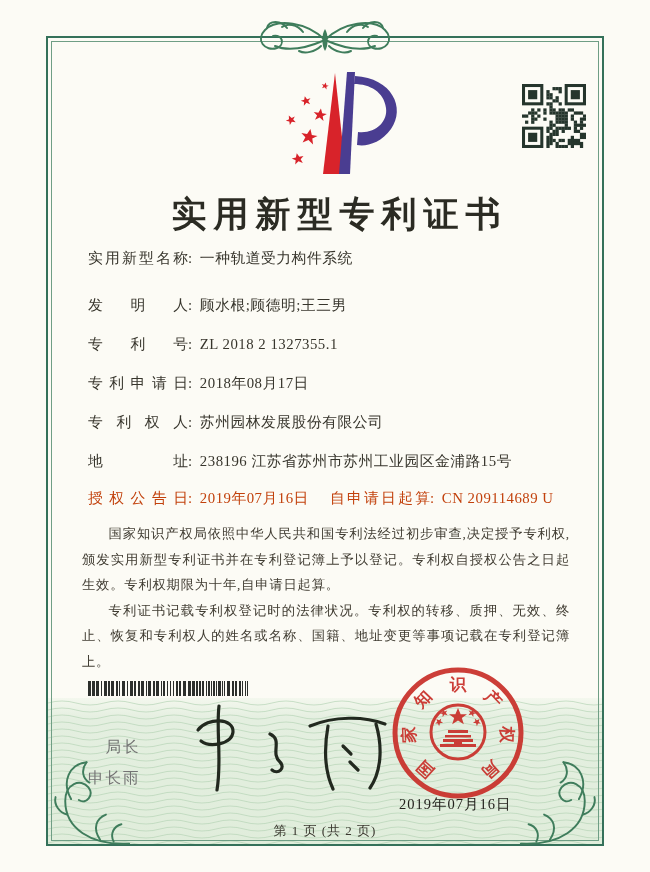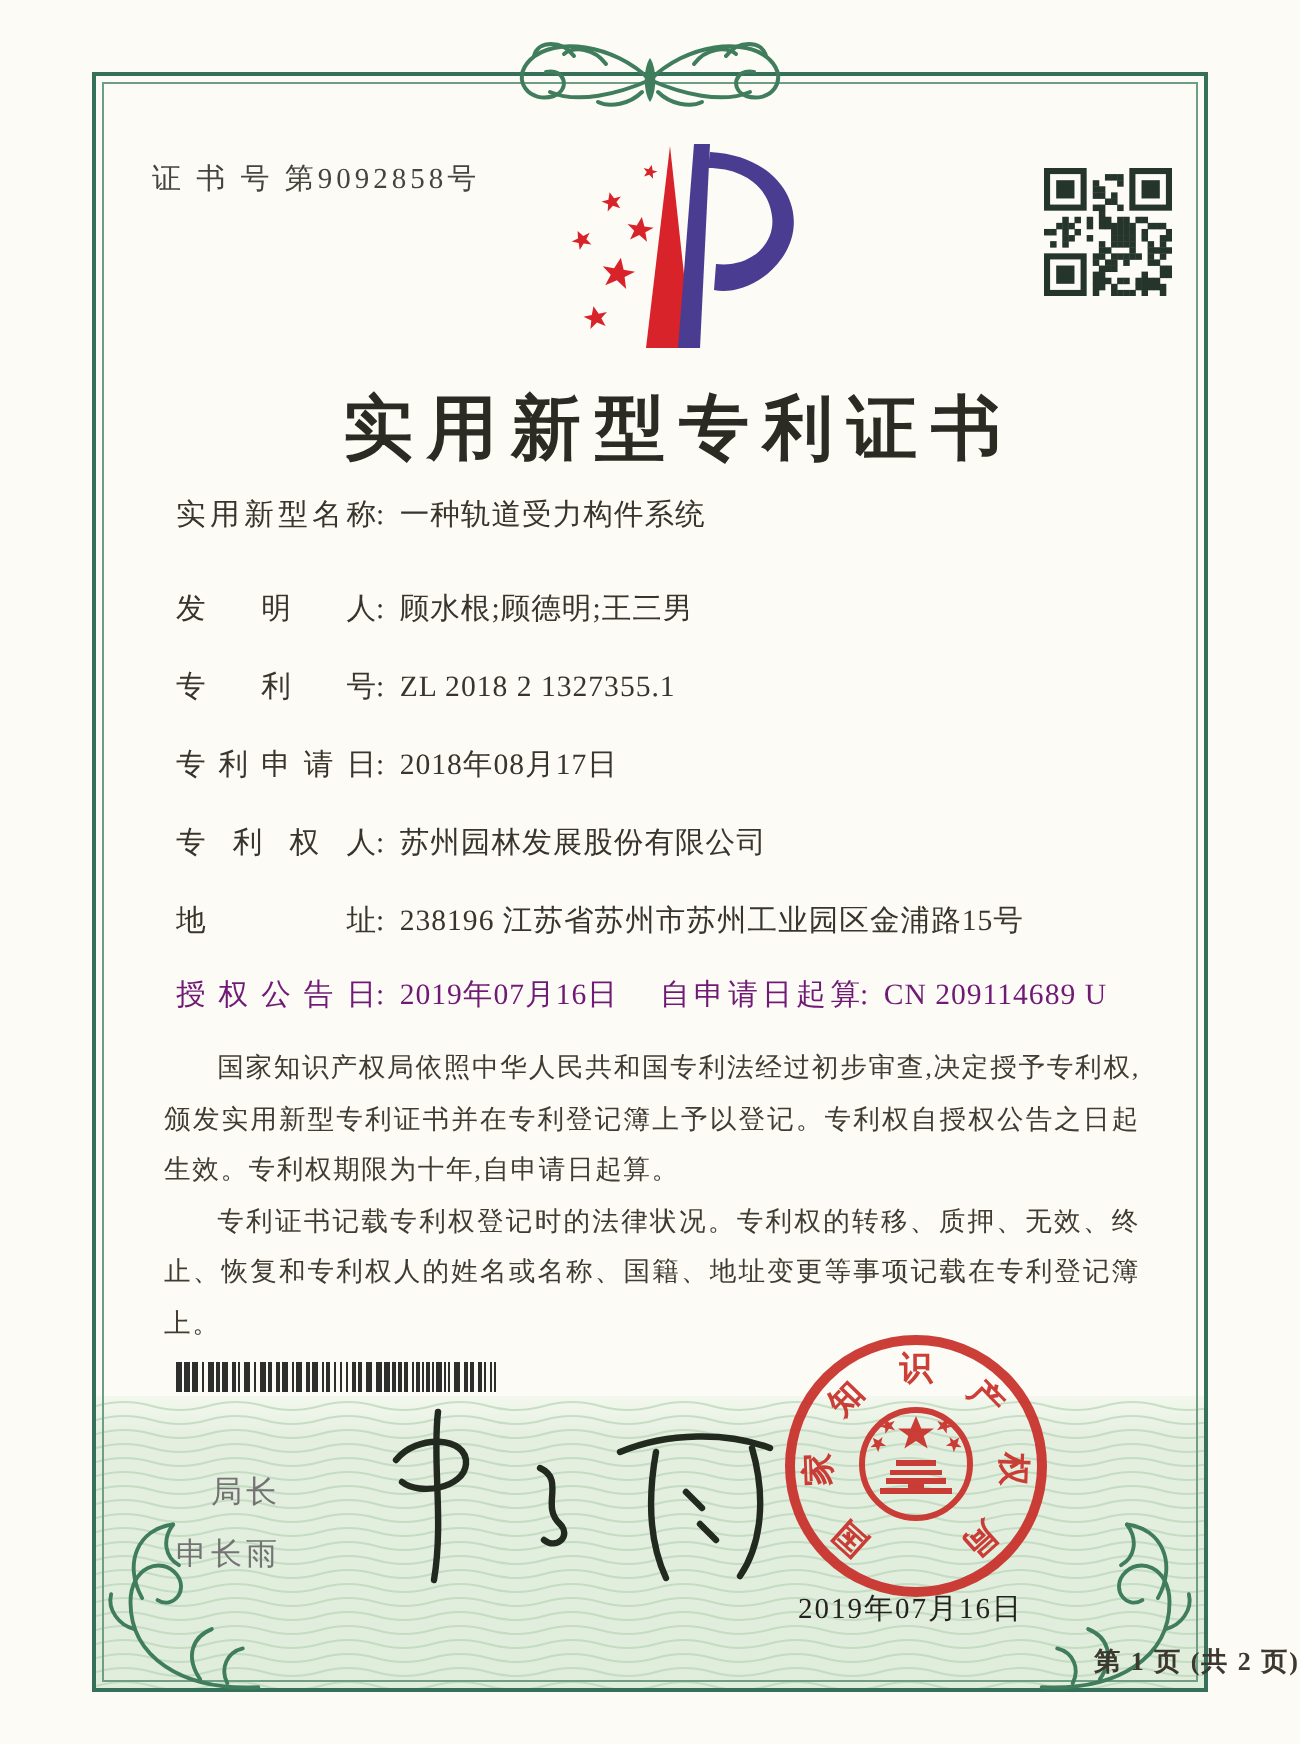--- a/index.html
+++ b/index.html
@@ -39,34 +39,34 @@
     position:absolute;left:0;top:180px;width:100%;margin:11px;z-index:3;
     text-align:center;font-size:35px;font-weight:600;color:#2b2b23;
     letter-spacing:7px;text-indent:7px;
   }
   .fields{position:absolute;left:88px;top:247px;width:486px;z-index:3;font-size:14.8px;color:#37352c;}
   .frow{height:22px;line-height:22px;margin-bottom:17px;white-space:nowrap;}
   .frow:first-child{margin-bottom:25px;}
   .flabel{display:inline-block;width:100px;text-align:justify;text-align-last:justify;vertical-align:top;}
   .colon{display:inline-block;margin:0 4px 0 0;}
   .fvalue{letter-spacing:0.5px;}
-  .grantrow{position:absolute;left:88px;top:487px;width:486px;height:22px;line-height:22px;z-index:3;font-size:14.8px;color:#701a75;white-space:nowrap;}
+  .grantrow{position:absolute;left:88px;top:487px;width:486px;height:22px;line-height:22px;z-index:3;font-size:14.8px;color:#c2410c;white-space:nowrap;}
   .grantrow .right{position:absolute;left:242px;top:0;}
   .bodytext{
     position:absolute;left:82px;top:521px;width:488px;z-index:3;
     font-size:13.3px;line-height:25.5px;letter-spacing:0.8px;
     text-align:justify;color:#403c32;
   }
   .bodytext p{margin:0;text-indent:2em;}
   svg.barcode{position:absolute;left:88px;top:681px;width:165px;height:15px;z-index:3;}
   .official{position:absolute;left:88px;top:731px;z-index:3;font-size:15.5px;line-height:31px;color:#737373;letter-spacing:2px;text-align:right;}
   svg.sig{position:absolute;left:182px;top:696px;width:210px;height:100px;z-index:3;}
   svg.seal{position:absolute;left:383px;top:658px;width:150px;height:150px;z-index:4;opacity:0.93;}
   .sealdate{position:absolute;left:399px;top:795px;z-index:4;font-size:14.5px;letter-spacing:1px;color:#23221d;}
-  .footer{position:absolute;left:0;top:822px;width:100%;text-align:right;z-index:3;font-size:13px;color:#3a382f;letter-spacing:1px;font-weight:bold;}
+  .footer{position:absolute;left:0;top:822px;width:100%;text-align:center;z-index:3;font-size:13px;color:#3a382f;letter-spacing:1px;}
 </style>
 </head>
 <body>
 
 <div class="page">
 
   <div class="band">
     <svg id="waves" viewBox="0 0 554 148" preserveAspectRatio="none">
         <path d="M0 5 q14 -4 28 0 t28 0 t28 0 t28 0 t28 0 t28 0 t28 0 t28 0 t28 0 t28 0 t28 0 t28 0 t28 0 t28 0 t28 0 t28 0 t28 0 t28 0 t28 0 t28 0" fill="none" stroke="#b7d4b6" stroke-width="1" opacity="0.7"></path>
         <path d="M0 12 q14 -4 28 0 t28 0 t28 0 t28 0 t28 0 t28 0 t28 0 t28 0 t28 0 t28 0 t28 0 t28 0 t28 0 t28 0 t28 0 t28 0 t28 0 t28 0 t28 0 t28 0" fill="none" stroke="#b7d4b6" stroke-width="1" opacity="0.7"></path>
@@ -115,21 +115,20 @@
       <path d="M46,8 C40,16 42,25 49,29"></path>
       <path d="M60,88 C52,76 56,66 66,62"></path>
       <path d="M74,90 C70,82 74,74 82,72"></path>
       <path d="M26,62 C18,60 12,52 14,44"></path>
     </g>
   </svg>
   <svg class="corner right" viewBox="0 0 95 95">
     <use href="#cornL" transform="translate(95,0) scale(-1,1)"></use>
   </svg>
 
-  <div class="certno">证 书 号 第9092858号</div>
 
   <svg class="logo" viewBox="0 0 150 108">
     <defs>
       <path id="star" d="M0,-10 2.94,-3.09 10,-3.09 4.28,1.18 6.47,8.09 0,3.82 -6.47,8.09 -4.28,1.18 -10,-3.09 -2.94,-3.09 Z"></path>
     </defs>
     <g fill="#d8232a">
       <use href="#star" transform="translate(47,16) scale(0.36) rotate(14)"></use>
       <use href="#star" transform="translate(28,31) scale(0.5) rotate(-14)"></use>
       <use href="#star" transform="translate(42,45) scale(0.66) rotate(8)"></use>
       <use href="#star" transform="translate(13,50) scale(0.5) rotate(-26)"></use>

